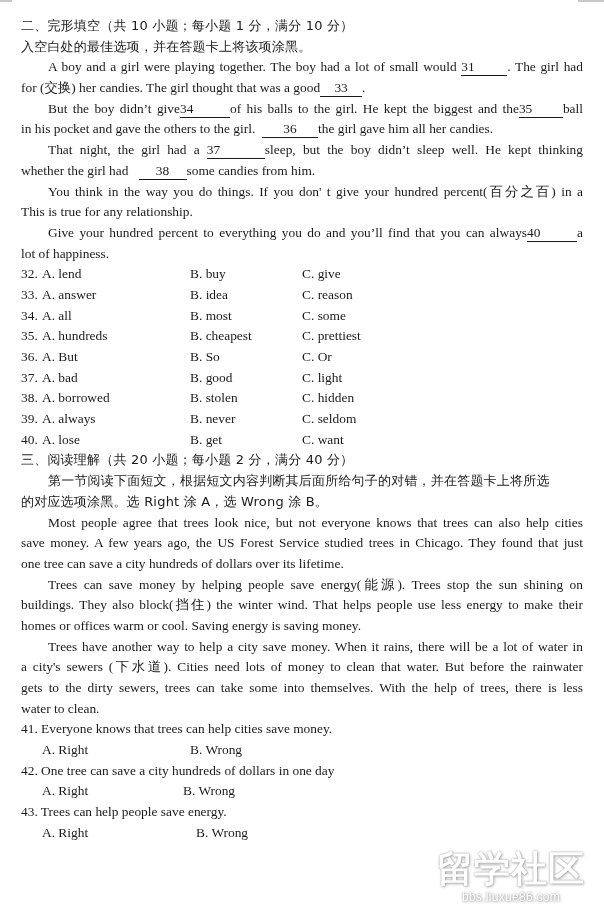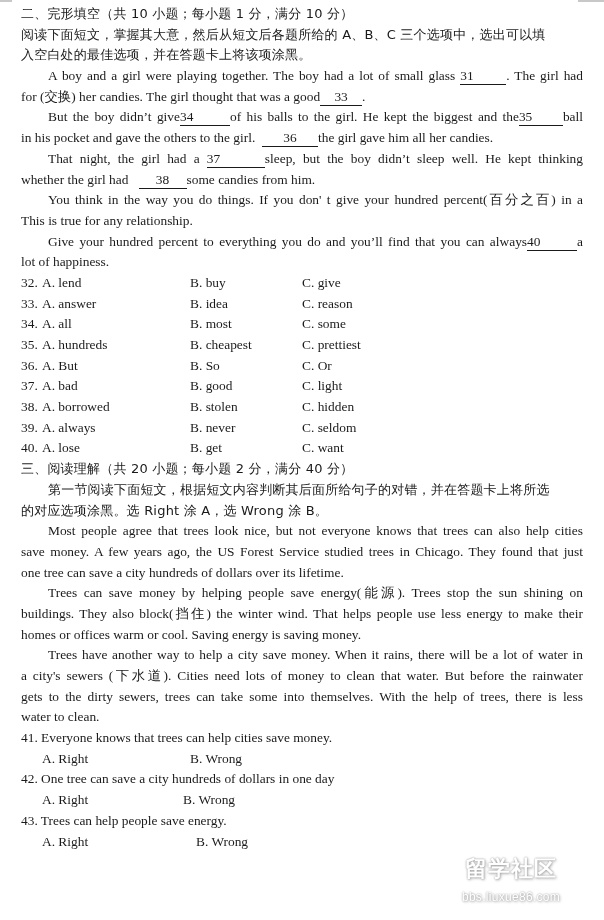--- a/index.html
+++ b/index.html
@@ -25,38 +25,37 @@
   .opts { position: relative; height: 20.7px; line-height: 20.7px; }
   .opts span { position: absolute; top: 0; white-space: nowrap; }
   .qline { height: 20.7px; line-height: 20.7px; white-space: nowrap; }
   .ab { position: relative; height: 20.7px; line-height: 20.7px; }
   .ab span { position: absolute; top: 0; white-space: nowrap; }
   .watermark {
     position: absolute; left: 436px; top: 850px; width: 150px; height: 62px;
     color: #ffffff; text-align: center;
     text-shadow: 0 0 2px #9a9a9a, 1px 1px 3px #b0b0b0;
   }
-  .wm-main { font-family: "DejaVu Sans", sans-serif; font-size: 22px; font-weight: bold; line-height: 38px; letter-spacing: 1px; }
+  .wm-main { font-family: "DejaVu Sans", sans-serif; font-size: 36px; font-weight: bold; line-height: 38px; letter-spacing: 1px; }
   .wm-sub { font-family: Liberation Sans, sans-serif; font-size: 12px; line-height: 18px; letter-spacing: 0.3px; }
 </style>
 </head>
 <body>
 
 <div class="corner-l"></div>
 <div class="corner-r"></div>
 
 <div class="page">
 
-  <div class="line cn" style="margin-top:4px;">二、完形填空（共 10 小题；每小题 1 分，满分 10 分）</div>
-  <div class="line cn">阅读下面短文，掌握其大意，然后从短文后各题所给的 A、B、C 三个选项中，选出可以填</div>
+  <div class="line cn" style="margin-top:16px;">二、完形填空（共 10 小题；每小题 1 分，满分 10 分）</div>
   <div class="line cn">入空白处的最佳选项，并在答题卡上将该项涂黑。</div>
 
   <div>
     <div class="line just ind">
-      <span>A boy and a girl were playing together. The boy had a lot of small glass</span>
+      <span>A boy and a girl were playing together. The boy had a lot of small would</span>
       <span class="blank" style="width:46px">31</span><span>. The girl had</span>
     </div>
     <div class="line">
       <span>for (交换) her candies. The girl thought that was a good</span><span class="blank" style="width:42px">33</span><span>.</span>
     </div>
     <div class="line just ind">
       <span>But the boy didn’t give</span><span class="blank" style="width:50px">34</span><span>of his balls to the girl. He kept the biggest and the</span><span class="blank" style="width:44px">35</span><span>ball</span>
     </div>
     <div class="line">
       <span>in his pocket and gave the others to the girl.</span>&nbsp;&nbsp;<span class="blank" style="width:56px">36</span><span>the girl gave him all her candies.</span>

